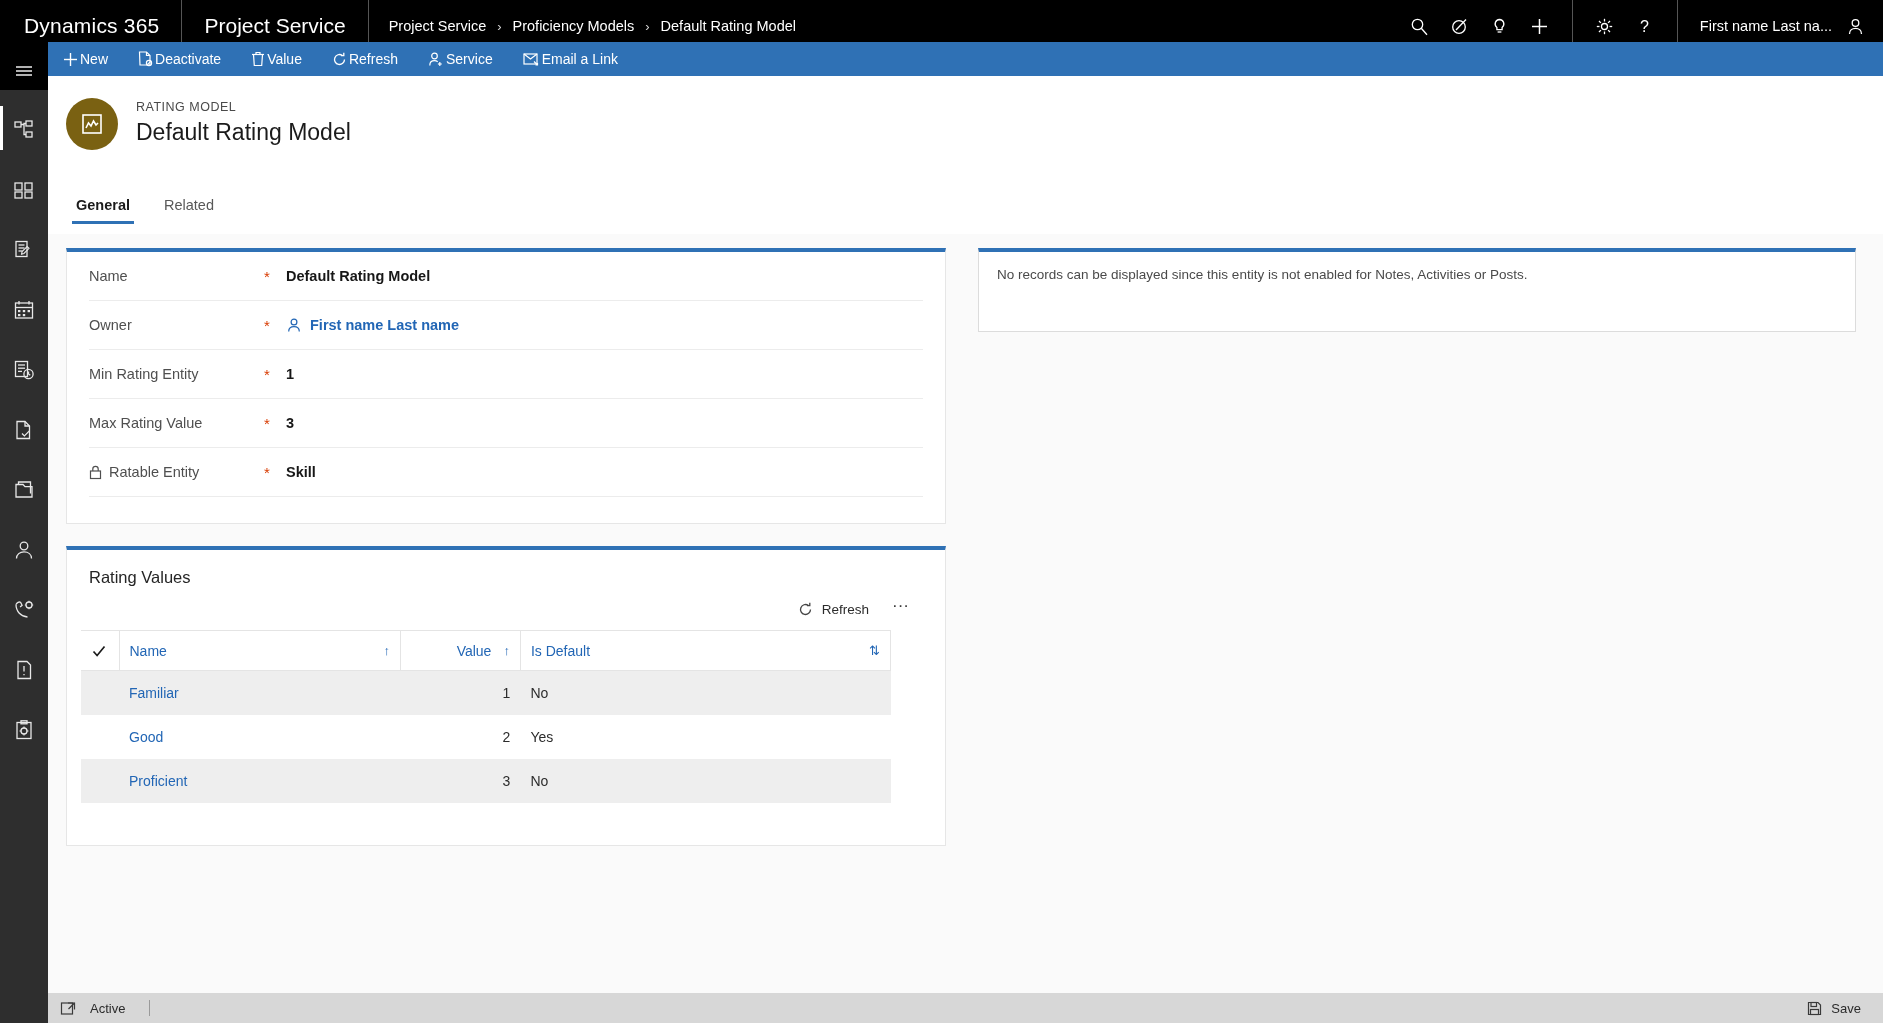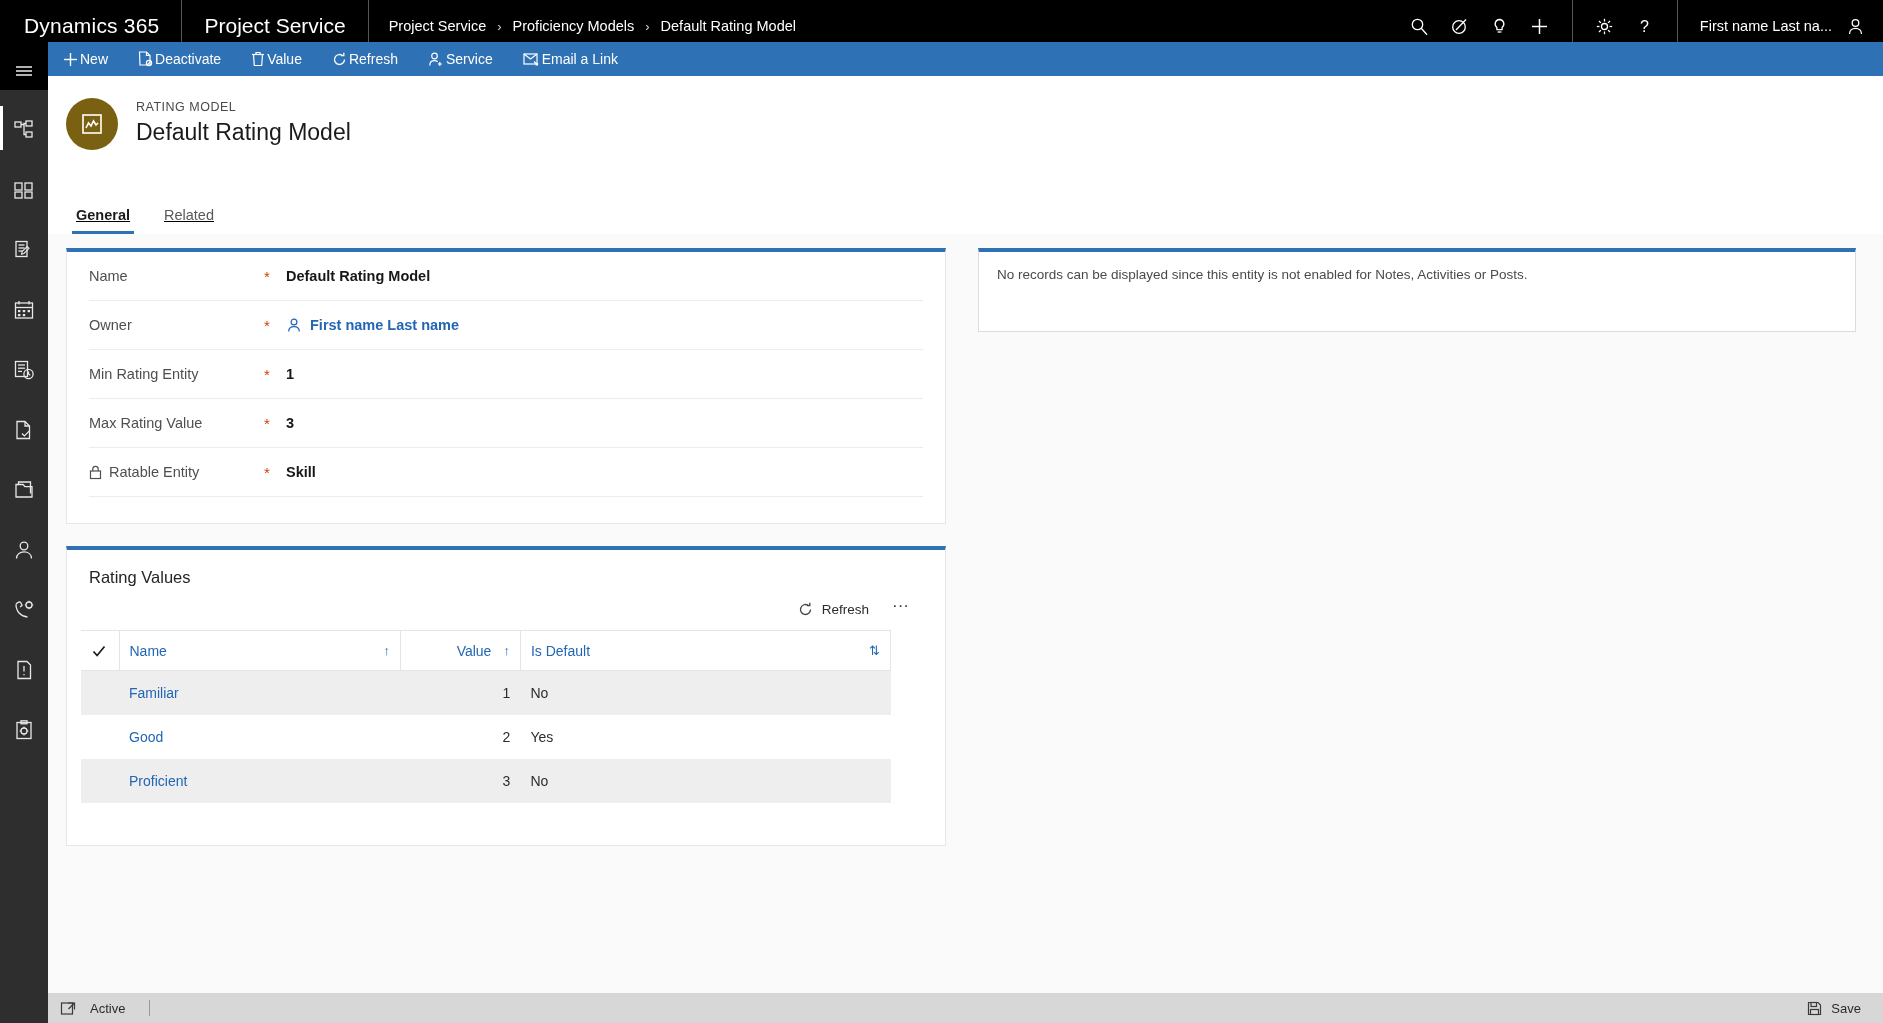--- a/index.html
+++ b/index.html
@@ -112,23 +112,22 @@
   .rec-titles { padding-top: 2px; }
   .rec-kicker {
     font-size: 12.5px; color: #4a4a4a; letter-spacing: .5px;
     text-transform: uppercase; margin-bottom: 5px;
   }
   .rec-title { font-size: 23px; color: #1b1b1b; font-weight: 400; }
 
   
   .tabstrip {
     height: 48px; padding-left: 14px;
-    display: flex; align-items: flex-end; gap: 6px;
+    display: flex; align-items: center; gap: 6px;
     background: #ffffff;
-    text-decoration: underline;
   }
   .tab {
     position: relative;
     padding: 0 14px 11px 14px;
     font-size: 14.5px; color: #585858; cursor: pointer;
   }
   .tab.active { color: #1b1b1b; font-weight: bold; }
   .tab.active::after {
     content: ""; position: absolute; left: 10px; right: 10px; bottom: 0;
     height: 3px; background: #2f71b5;

